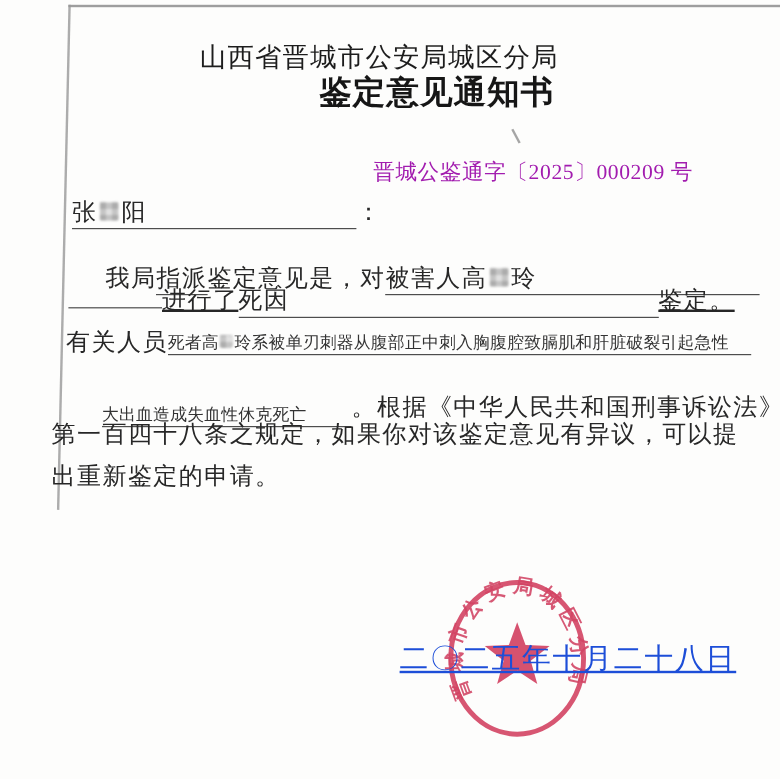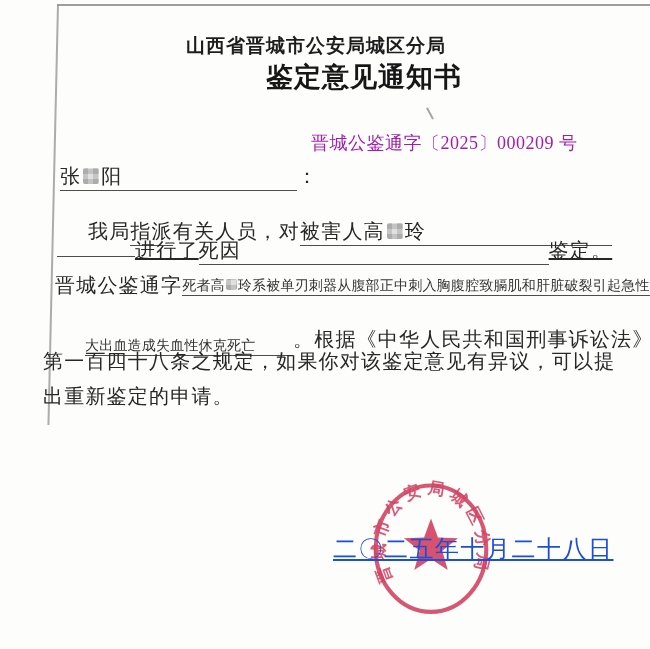--- a/index.html
+++ b/index.html
@@ -1,21 +1,21 @@
 <!DOCTYPE html>
 <html><head>
 <meta charset="utf-8">
 <style>
   html,body{margin:0;padding:0;background:#ffffff;}
   .page{
     position:relative;width:650px;height:649px;background:#fdfdfc;overflow:hidden;
     font-family:"Liberation Serif","DejaVu Serif",serif;color:#262626;
   }
   .line{position:absolute;white-space:nowrap;}
-  .t1{font-size:19px;font-weight:bold;letter-spacing:1px;color:#1d1d1d;}
+  .t1{font-size:22px;font-weight:normal;letter-spacing:1px;color:#1d1d1d;}
   .t2{font-size:27px;font-weight:bold;letter-spacing:1px;color:#161616;margin-left:48px;}
   .docno{font-size:18px;letter-spacing:.5px;color:#a21caf;}
   .body-txt{font-size:20px;letter-spacing:1.2px;color:#272727;}
   .small-txt{font-size:14px;letter-spacing:.2px;color:#333;}
   .u{border-bottom:1.4px solid #4d4d4d;display:inline-block;}
   .u-low{vertical-align:-4px;}
   .blank{display:inline-block;border-bottom:1.4px solid #4d4d4d;height:20px;vertical-align:baseline;}
   .mosaic{
     display:inline-block;width:16px;height:16px;margin:0 2px;vertical-align:-1px;border-radius:2px;
     background-image:repeating-linear-gradient(0deg,#c6c6c6 0 5px,#eaeaea 5px 10px),
@@ -44,29 +44,29 @@
   <div class="line t2" style="left:0;top:59px;width:632px;text-align:center;">鉴定意见通知书</div>
   <div class="line docno" style="left:311px;top:131px;">晋城公鉴通字〔2025〕000209 号</div>
 
   <div class="line body-txt" style="left:60px;top:163px;">
     <span class="u" style="width:237px;">
       <span>张</span><span class="mosaic"></span><span>阳</span>
     </span><span>：</span>
   </div>
 
   <div class="line body-txt" style="left:88px;top:200px;">
-    <span>我局</span><span class="u">指派</span><span>有关人员，对</span><span class="u" style="width:312px;margin-top:18px;"><span>被害人高</span><span class="mosaic"></span><span>玲</span></span>
+    <span>我局</span><span class="u">指派</span><span>鉴定意见是，对</span><span class="u" style="width:312px;margin-top:18px;"><span>被害人高</span><span class="mosaic"></span><span>玲</span></span>
   </div>
 
   <div class="line body-txt" style="left:57px;top:236px;text-decoration:underline;">
     <span class="blank" style="width:78px;"></span><span>进行了</span><span class="u" style="width:350px;">死因</span><span>鉴定。</span>
   </div>
 
   <div class="line body-txt" style="left:55px;top:272px;">
-    <span>晋城公鉴通字</span><span class="u u-low small-txt" style="width:486px;overflow:hidden;"><span>死者高</span><span class="mosaic sm"></span><span>玲系被单刃刺器从腹部正中刺入胸腹腔致膈肌和肝脏破裂引起急性</span></span>
+    <span>有关人员</span><span class="u u-low small-txt" style="width:486px;overflow:hidden;"><span>死者高</span><span class="mosaic sm"></span><span>玲系被单刃刺器从腹部正中刺入胸腹腔致膈肌和肝脏破裂引起急性</span></span>
   </div>
 
   <div class="line body-txt" style="left:43px;top:326px;margin-left:42px;">
     <span class="u u-low small-txt" style="width:208px;">大出血造成失血性休克死亡</span><span>。</span><span>根据《中华人民共和国刑事诉讼法》</span>
   </div>
 
   <div class="line body-txt" style="left:43px;top:348px;">第一百四十八条之规定，如果你对该鉴定意见有异议，可以提</div>
   <div class="line body-txt" style="left:43px;top:383px;">出重新鉴定的申请。</div>
 
   <svg class="seal" viewBox="0 0 200 220">

